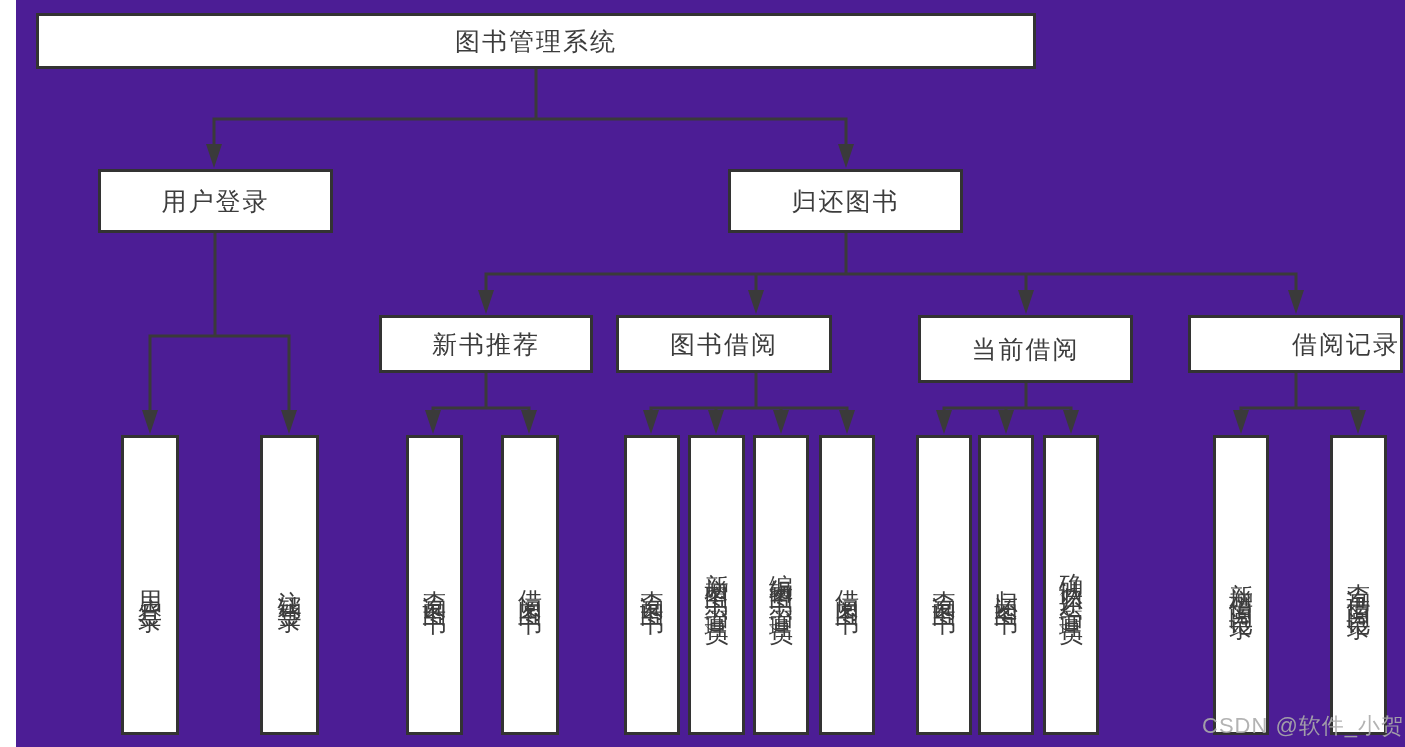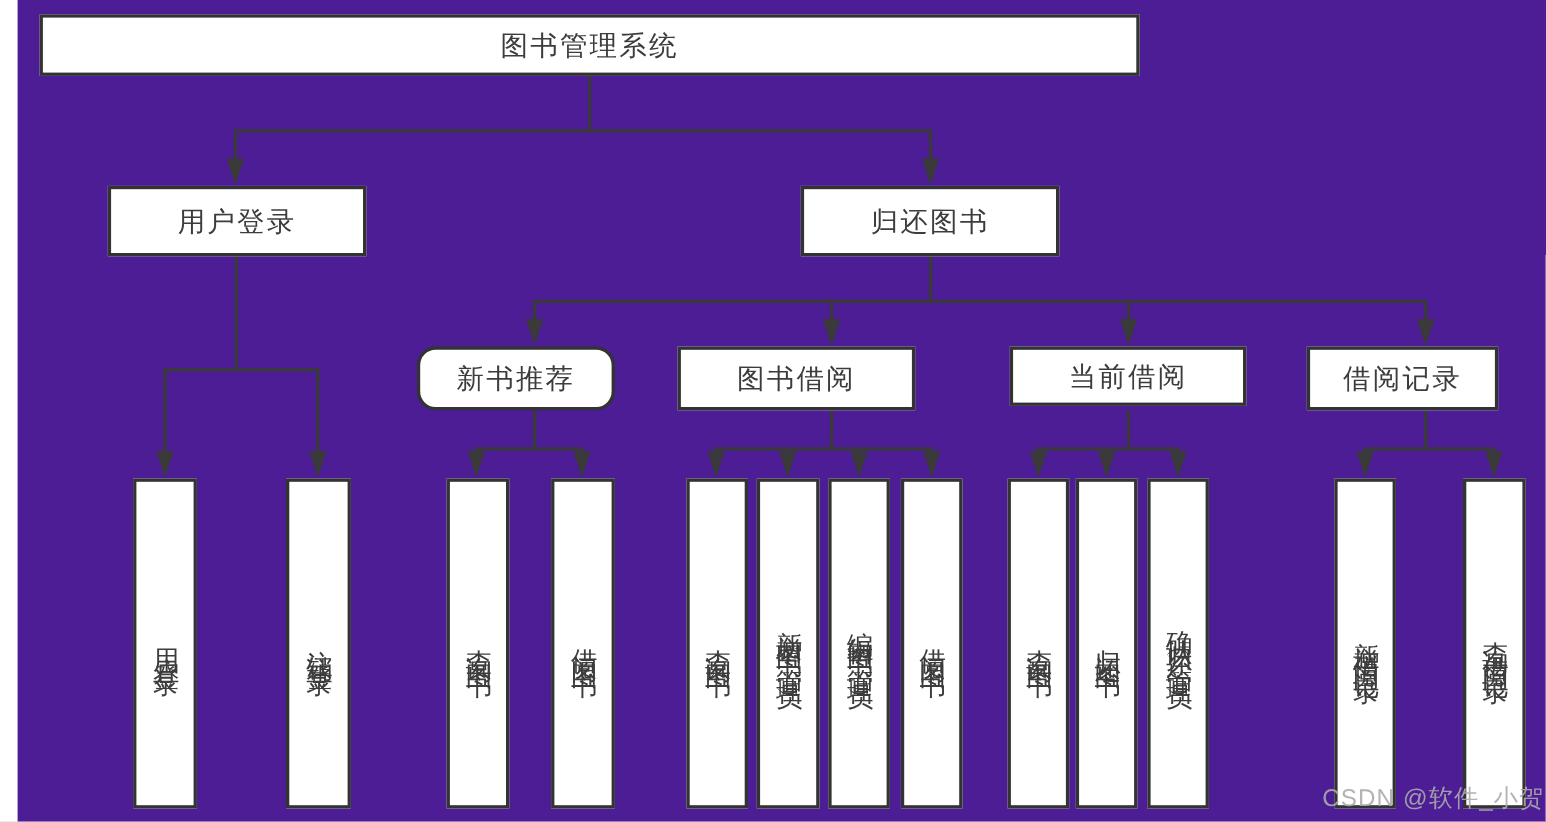--- a/index.html
+++ b/index.html
@@ -107,30 +107,30 @@
     <span class="h-label">图书管理系统</span>
   </div>
 
   <div class="box" style="left:82px; top:169px; width:235px; height:64px;">
     <span class="h-label">用户登录</span>
   </div>
   <div class="box" style="left:712px; top:169px; width:235px; height:64px;">
     <span class="h-label">归还图书</span>
   </div>
 
-  <div class="box" style="left:363px; top:315px; width:180px; height:58px;border-radius:17px;">
+  <div class="box" style="left:363px; top:315px; width:214px; height:58px;">
     <span class="h-label">新书推荐</span>
   </div>
   <div class="box" style="left:600px; top:315px; width:216px; height:58px;">
     <span class="h-label">图书借阅</span>
   </div>
-  <div class="box" style="left:902px; top:315px; width:215px; height:54px;">
+  <div class="box" style="left:902px; top:315px; width:215px; height:68px;">
     <span class="h-label">当前借阅</span>
   </div>
-  <div class="box" style="left:1172px; top:315px; width:174px; height:58px;">
+  <div class="box" style="left:1172px; top:315px; width:215px; height:58px;justify-content:flex-end;">
     <span class="h-label">借阅记录</span>
   </div>
 
   <div class="box" style="left:105px; top:435px; width:58px; height:300px;">
     <span class="v-label">用户登录</span>
   </div>
   <div class="box" style="left:244px; top:435px; width:59px; height:300px;">
     <span class="v-label">注销登录</span>
   </div>
 

